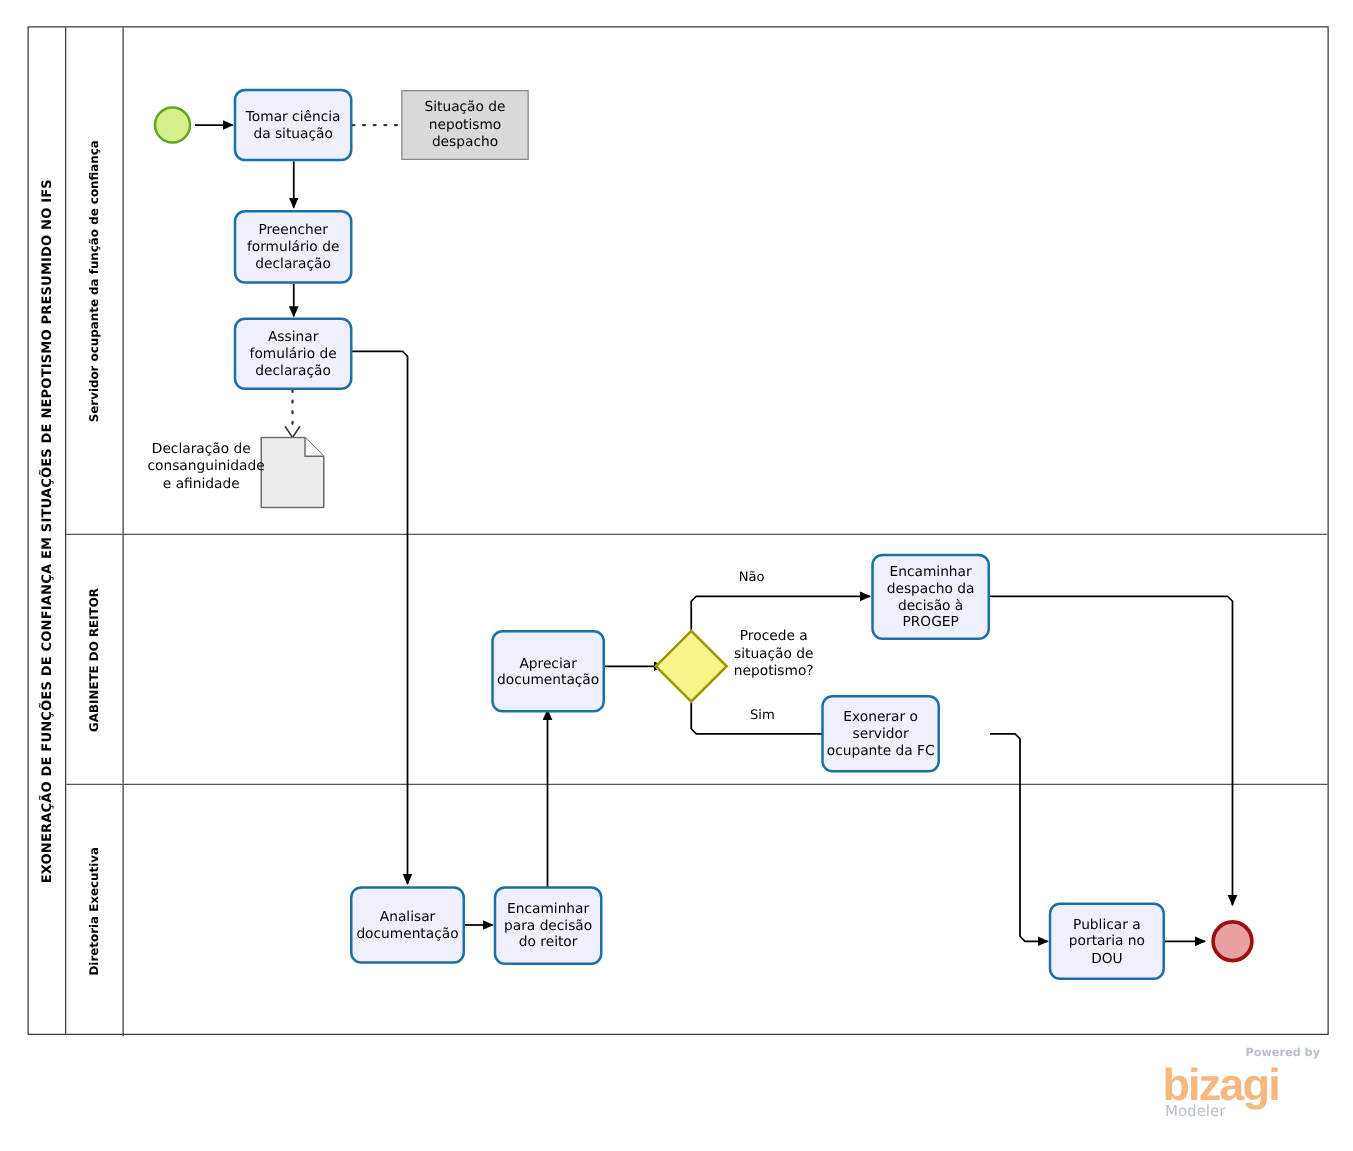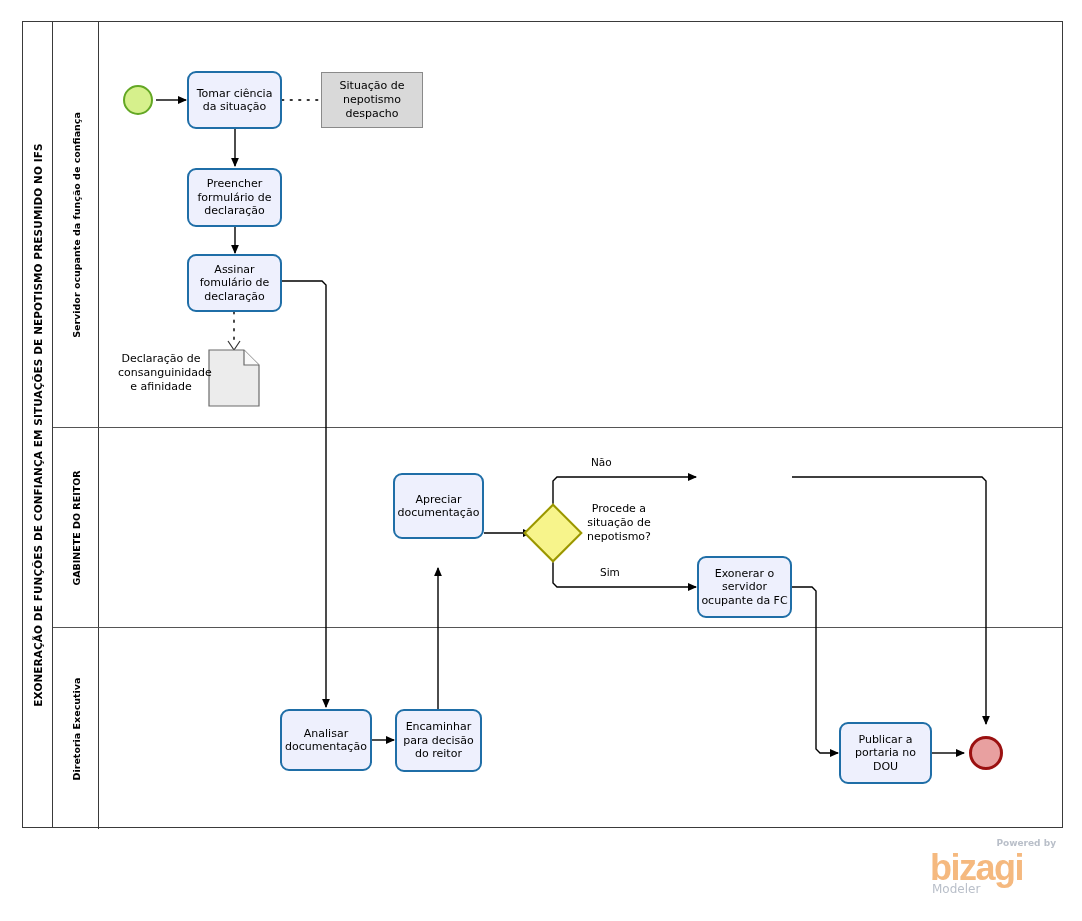--- a/index.html
+++ b/index.html
@@ -157,26 +157,29 @@
   </div>
 
   <div class="task" style="left:187px;top:168px;width:95px;height:59px;">
     <span class="task-lbl">Preencher formulário de declaração</span>
   </div>
 
   <div class="task" style="left:187px;top:254px;width:95px;height:58px;">
     <span class="task-lbl">Assinar fomulário de declaração</span>
   </div>
 
-  <div class="task" style="left:393px;top:473px;width:91px;height:66px;">
+  <div class="task" style="left:393px;top:504px;width:91px;height:66px;">
     <span class="task-lbl">Apreciar documentação</span>
   </div>
 
-
-  <div class="task" style="left:697px;top:556px;width:95px;height:62px;">
+  <div class="task" style="left:697px;top:443px;width:95px;height:69px;">
+    <span class="task-lbl">Encaminhar despacho da decisão à PROGEP</span>
+  </div>
+
+  <div class="task" style="left:657px;top:556px;width:95px;height:62px;">
     <span class="task-lbl">Exonerar o servidor ocupante da FC</span>
   </div>
 
   <div class="task" style="left:280px;top:709px;width:92px;height:62px;">
     <span class="task-lbl">Analisar documentação</span>
   </div>
 
   <div class="task" style="left:395px;top:709px;width:87px;height:63px;">
     <span class="task-lbl">Encaminhar para decisão do reitor</span>
   </div>

